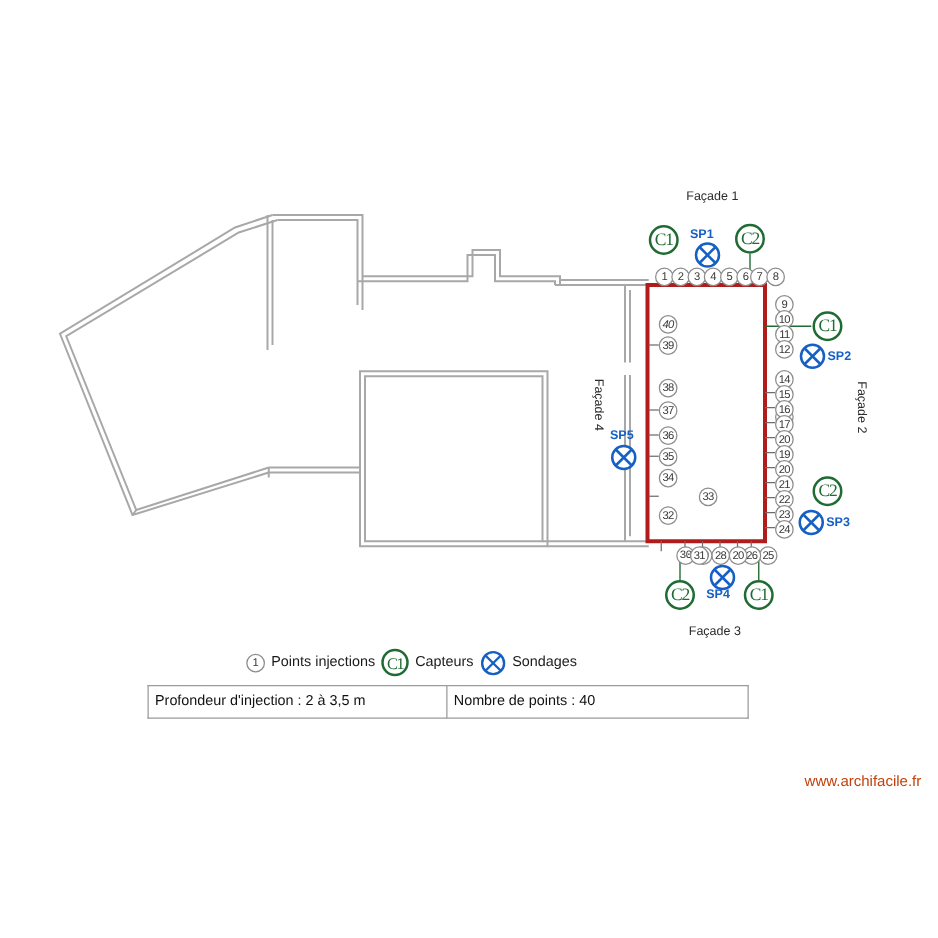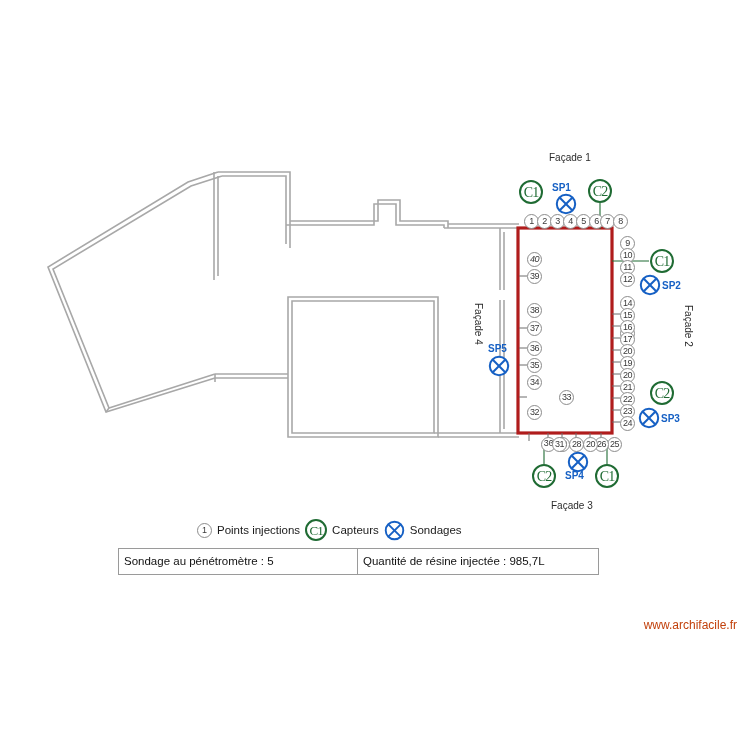--- a/index.html
+++ b/index.html
@@ -307,19 +307,19 @@
       <line x1="4.8" y1="4.8" x2="17.2" y2="17.2" stroke="#1660c4" stroke-width="2"></line>
       <line x1="17.2" y1="4.8" x2="4.8" y2="17.2" stroke="#1660c4" stroke-width="2"></line>
     </svg>
   </span>
   <span>Sondages</span>
 </div>
 
 <table class="infotable">
   <tbody>
     <tr>
-      <td class="c1">Sondage au pénétromètre : 5</td>
-      <td>Quantité de résine injectée : 985,7L</td>
+      <td class="c1">Profondeur d'injection : 2 à 3,5 m</td>
+      <td>Nombre de points : 40</td>
     </tr>
   </tbody>
 </table>
 
 <div class="site">www.archifacile.fr</div>
 
 </body></html>

